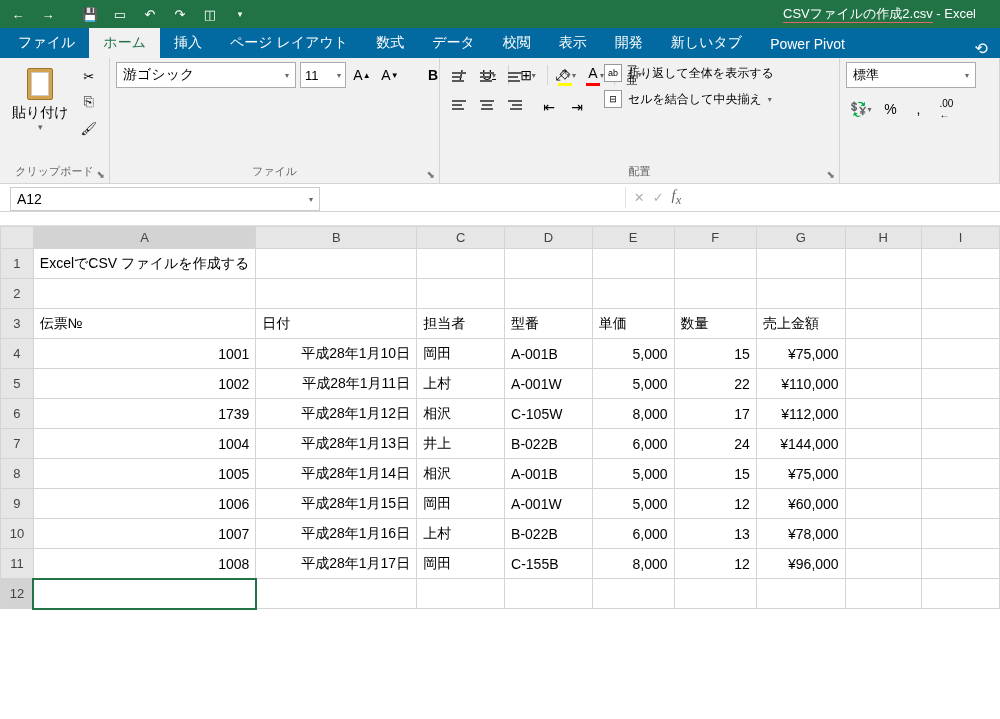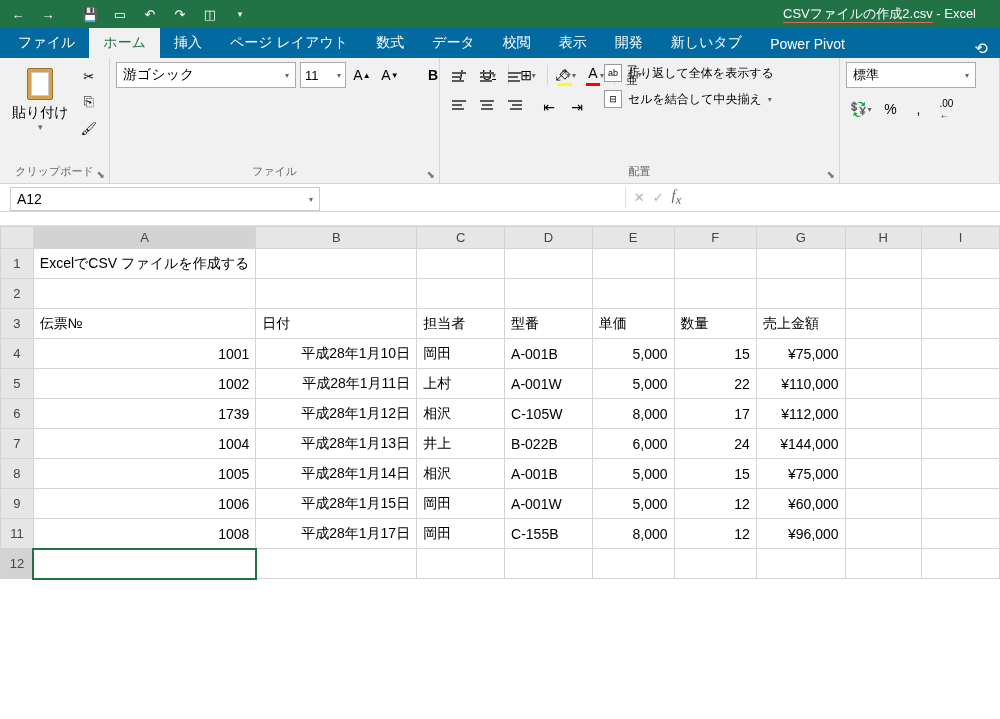--- a/index.html
+++ b/index.html
@@ -432,20 +432,32 @@
           <td class="cell r">平成28年1月15日</td>
           <td class="cell l">岡田</td>
           <td class="cell l">A-001W</td>
           <td class="cell r">5,000</td>
           <td class="cell r">12</td>
           <td class="cell r">¥60,000</td>
           <td class="cell"></td>
           <td class="cell"></td>
         </tr>
         <tr class="">
+          <td class="rowhdr">10</td>
+          <td class="cell r">1007</td>
+          <td class="cell r">平成28年1月16日</td>
+          <td class="cell l">上村</td>
+          <td class="cell l">B-022B</td>
+          <td class="cell r">6,000</td>
+          <td class="cell r">13</td>
+          <td class="cell r">¥78,000</td>
+          <td class="cell"></td>
+          <td class="cell"></td>
+        </tr>
+        <tr class="">
           <td class="rowhdr">11</td>
           <td class="cell r">1008</td>
           <td class="cell r">平成28年1月17日</td>
           <td class="cell l">岡田</td>
           <td class="cell l">C-155B</td>
           <td class="cell r">8,000</td>
           <td class="cell r">12</td>
           <td class="cell r">¥96,000</td>
           <td class="cell"></td>
           <td class="cell"></td>

